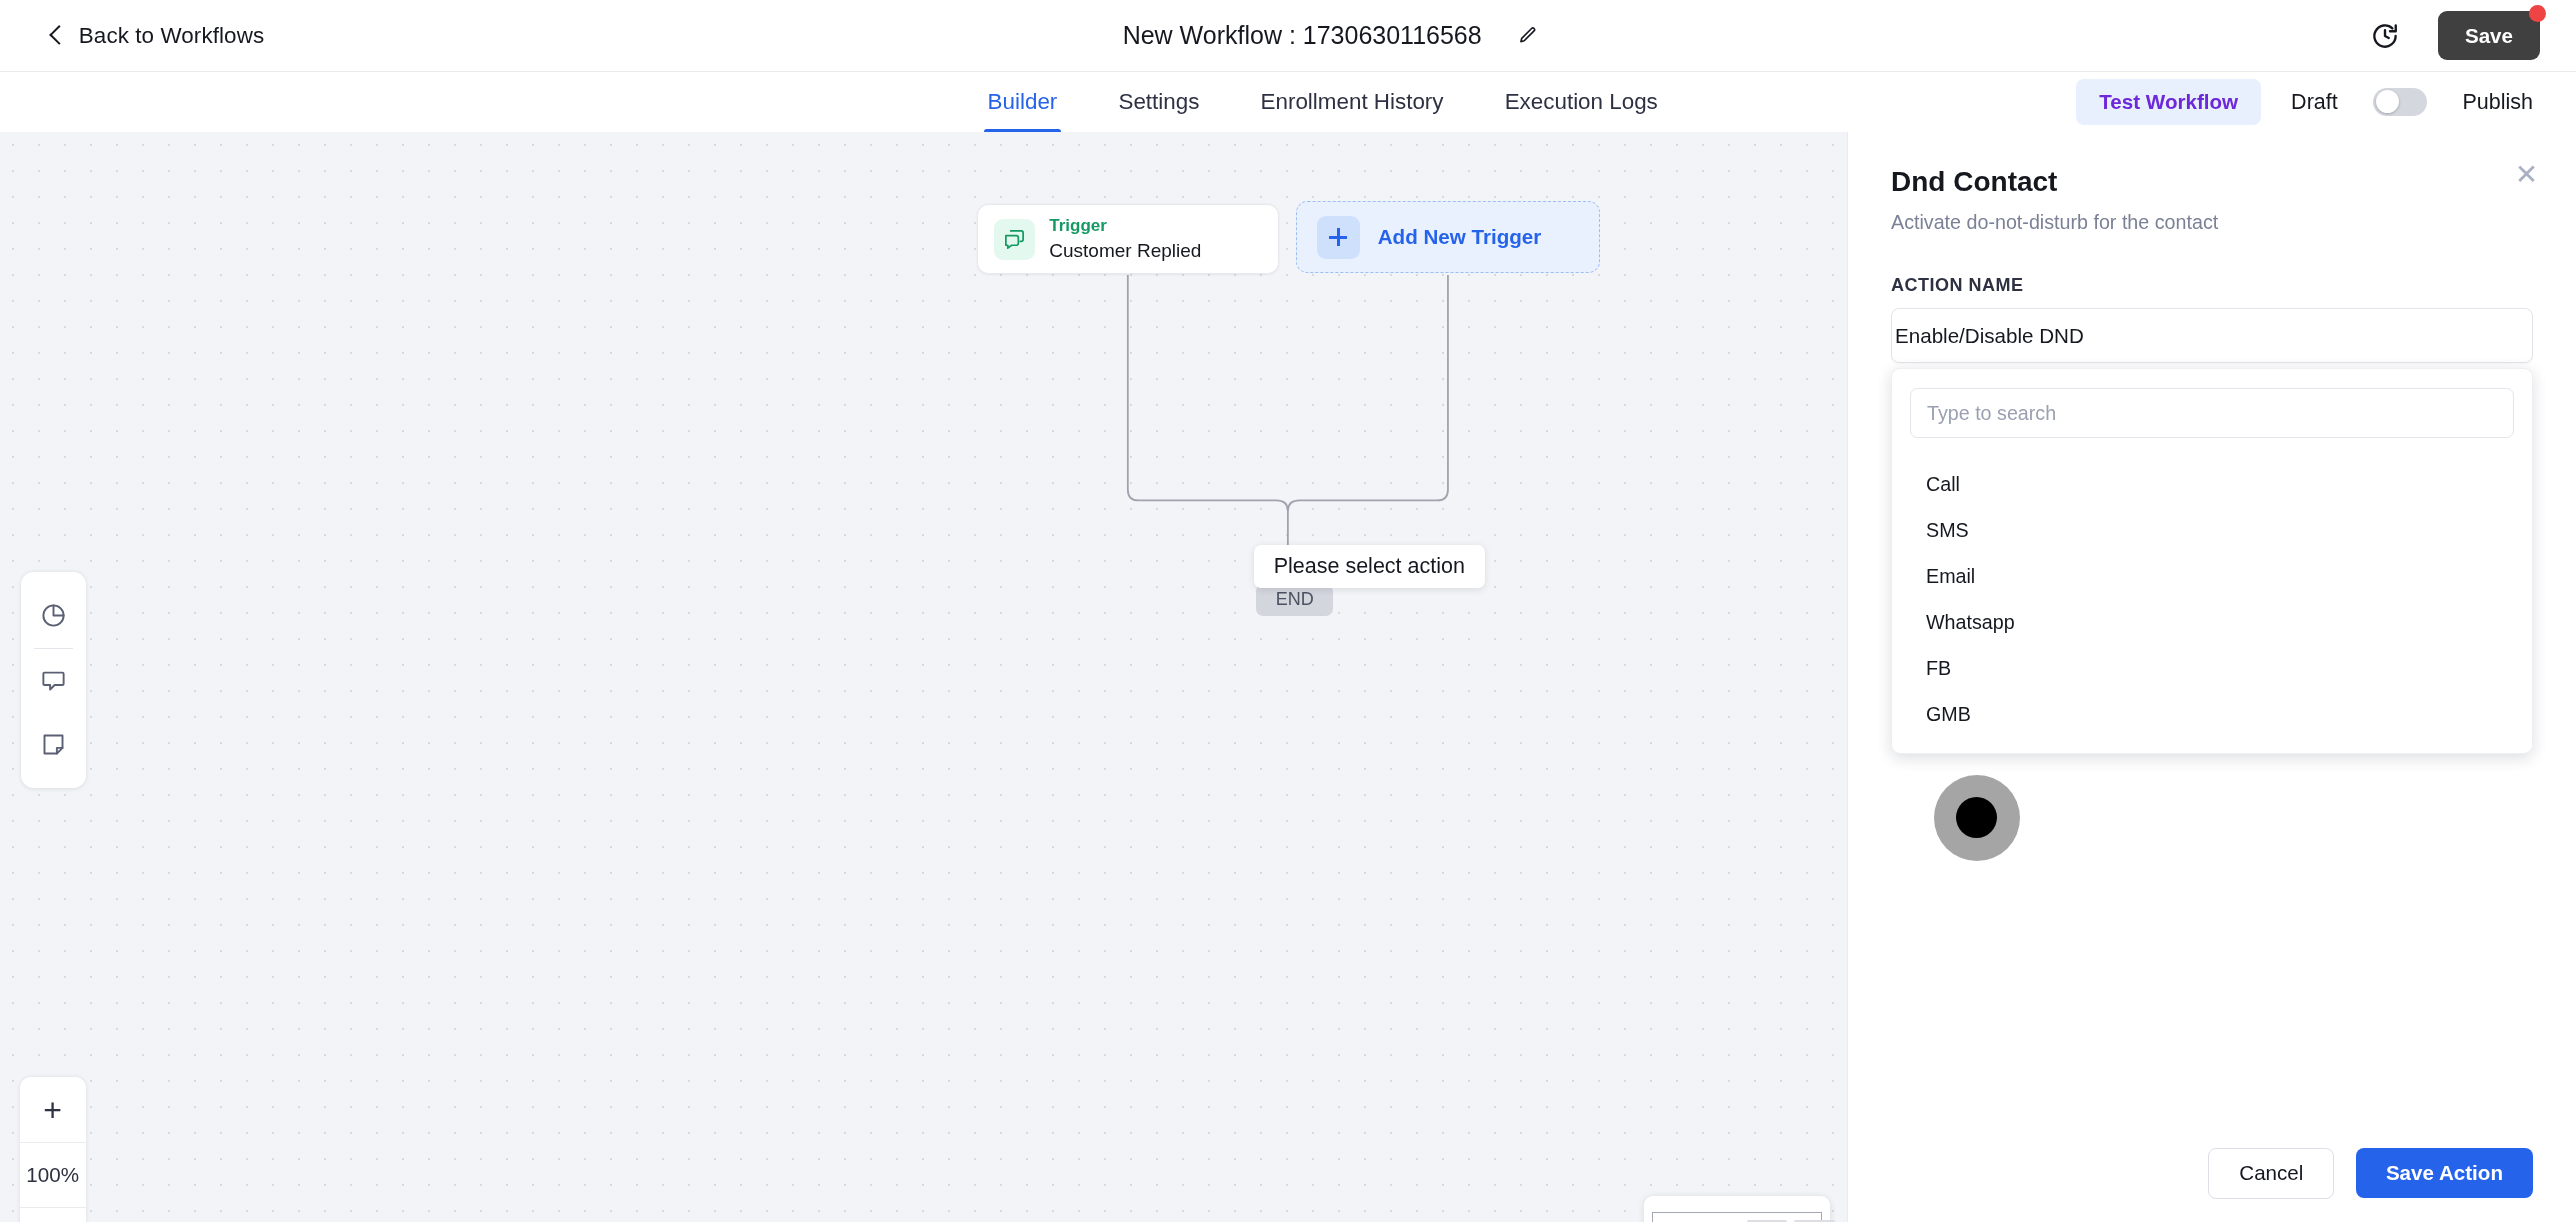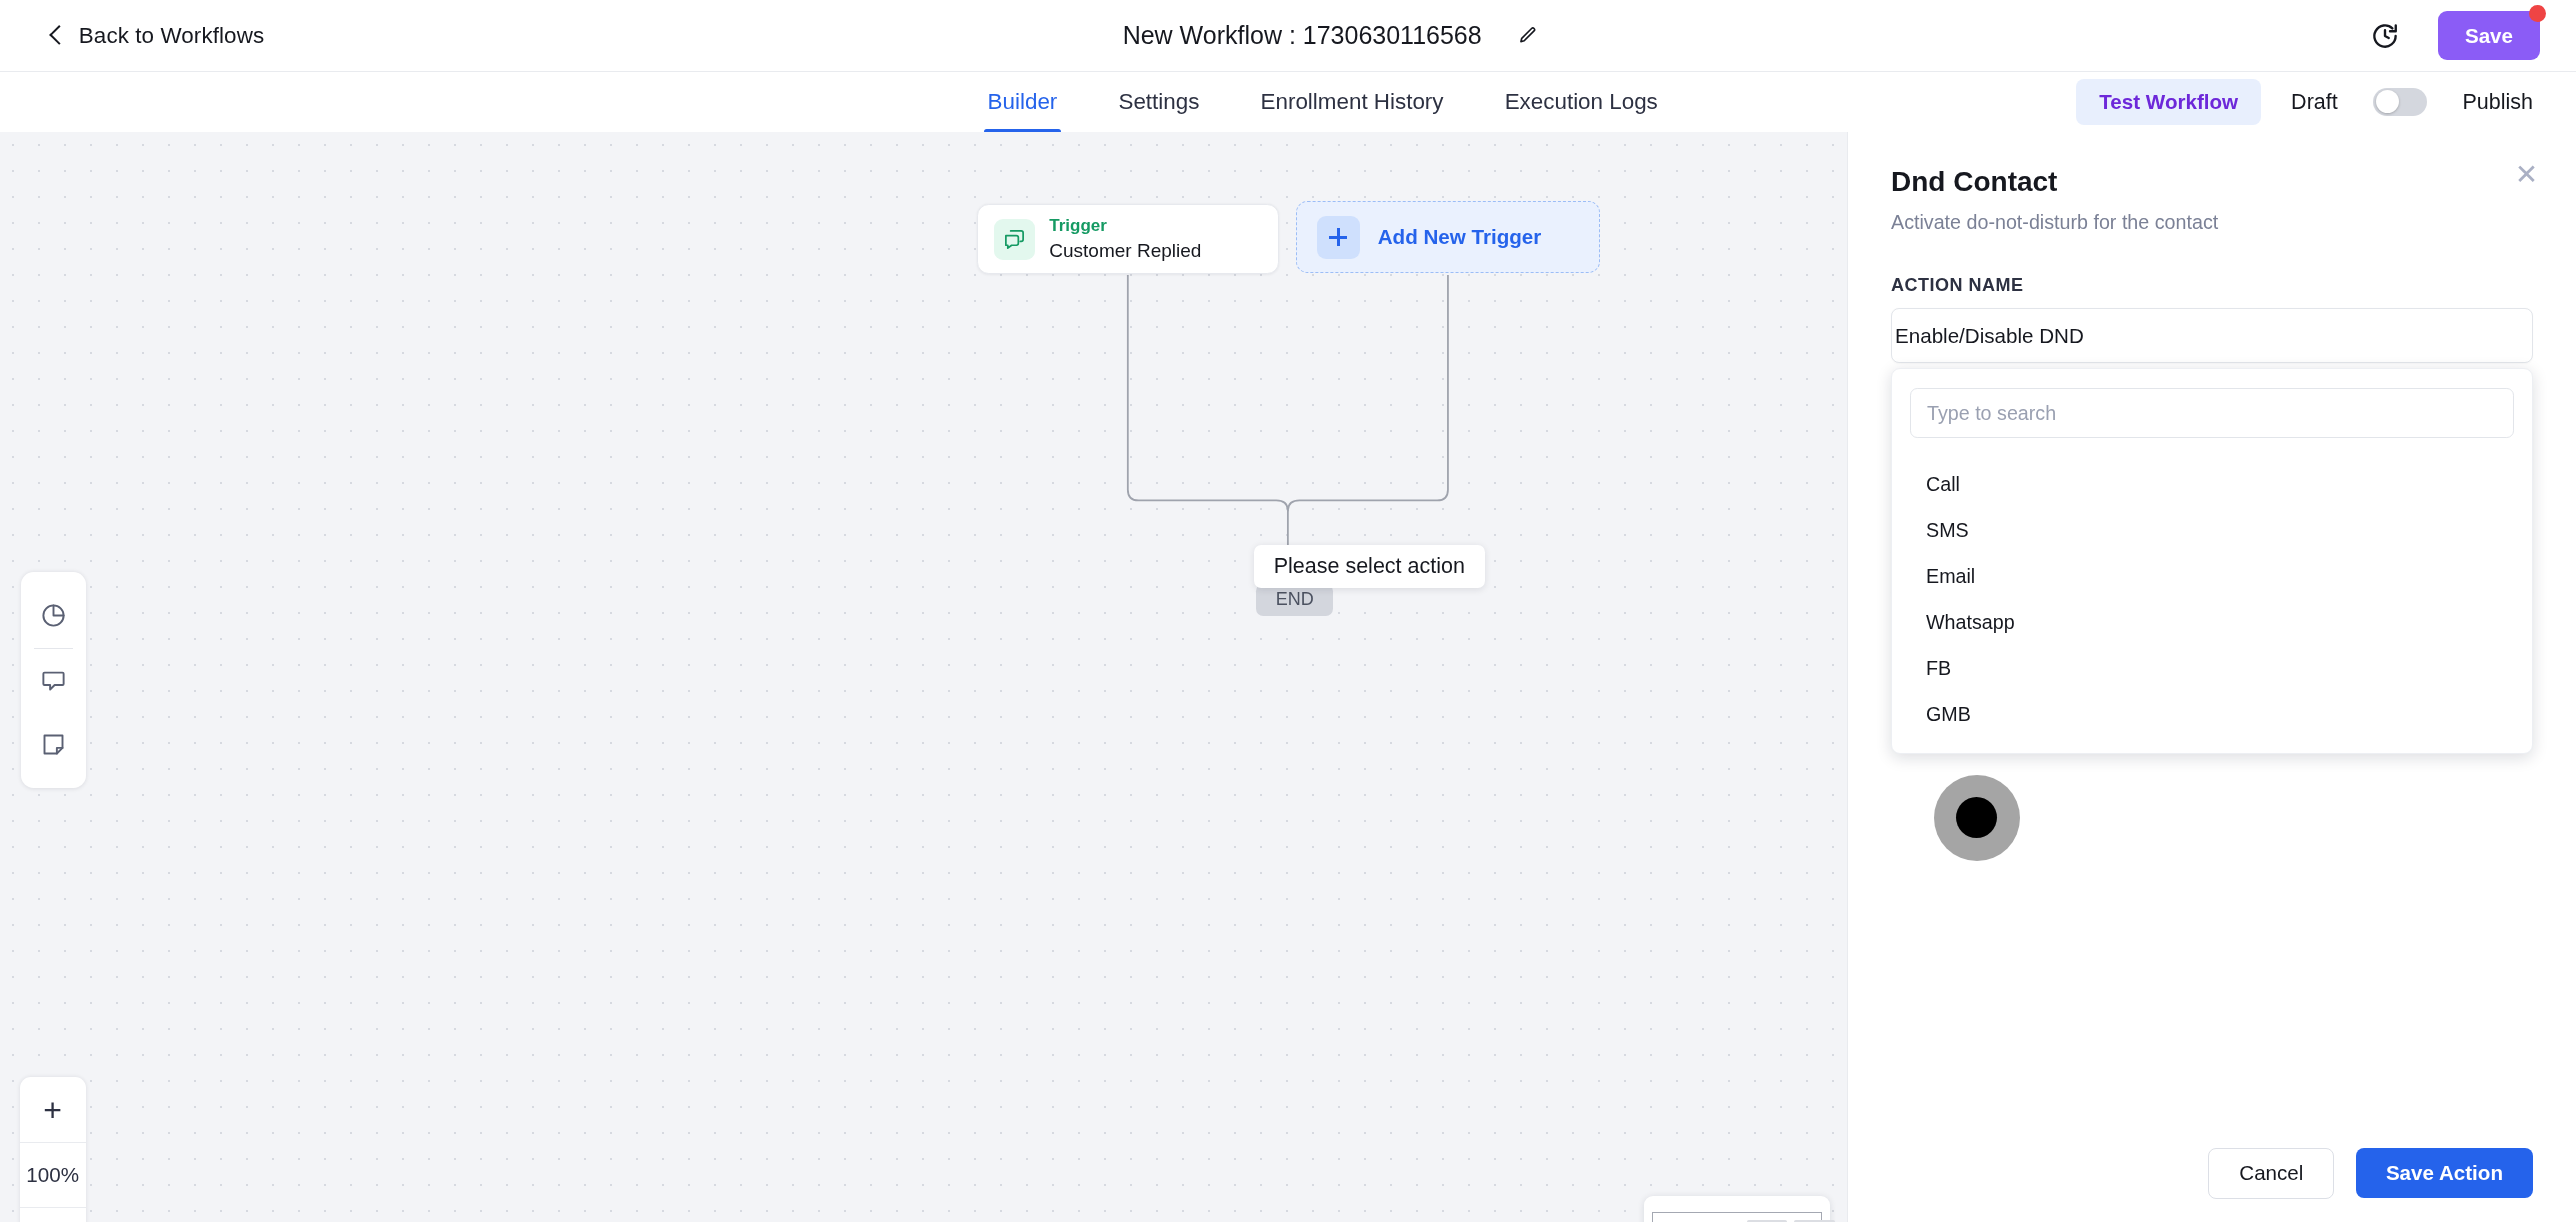--- a/index.html
+++ b/index.html
@@ -31,21 +31,21 @@
     position: absolute; left: 50%; transform: translateX(-50%);
     display: flex; align-items: center; gap: 36px; margin-left: 42px;
   }
   .wf-title { font-size: 25px; color: #16181f; white-space: nowrap; }
   .pencil-icon { width: 19.7px; height: 19.7px; cursor: pointer; }
   .topbar-right {
     position: absolute; right: 36px; display: flex; align-items: center; gap: 38px;
   }
   .history-icon { width: 30px; height: 30px; cursor: pointer; }
   .save-btn {
-    position: relative; background: #8b5cf6; color: #fff;
+    position: relative; background: #404040; color: #fff;
     font-size: 20.6px; font-weight: 700; border: none; border-radius: 9px;
     padding: 12.5px 27px; cursor: pointer;
   }
   .save-badge {
     position: absolute; top: -6.3px; right: -6.3px;
     width: 17px; height: 17px; border-radius: 50%; background: #ef4444;
   }
 
   
   .tabbar {

